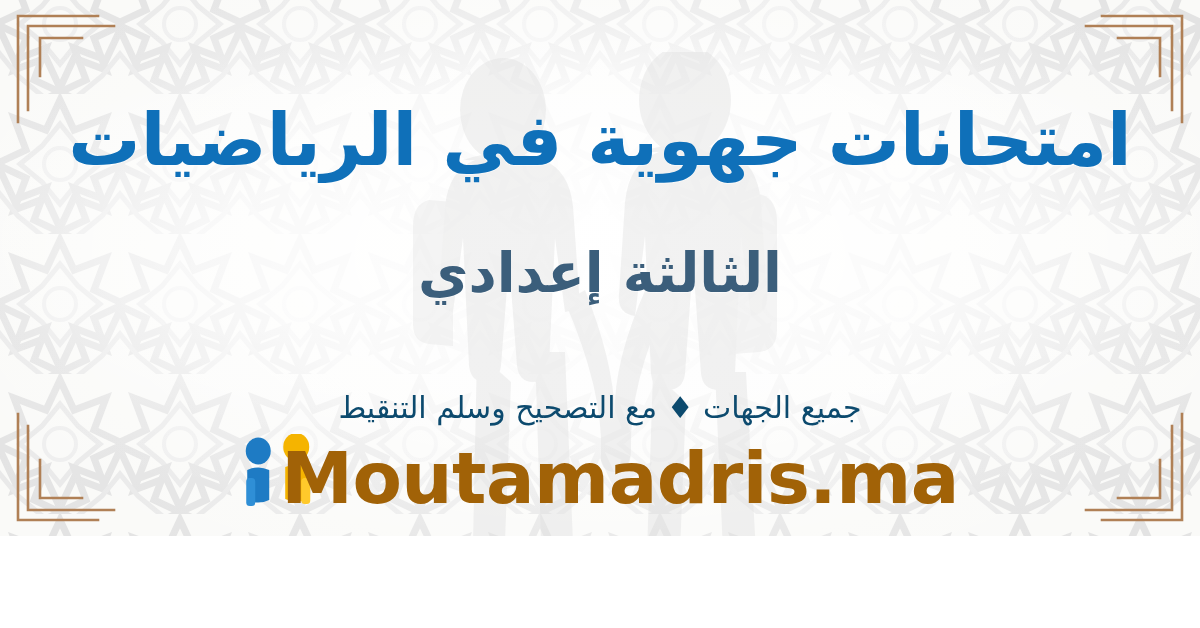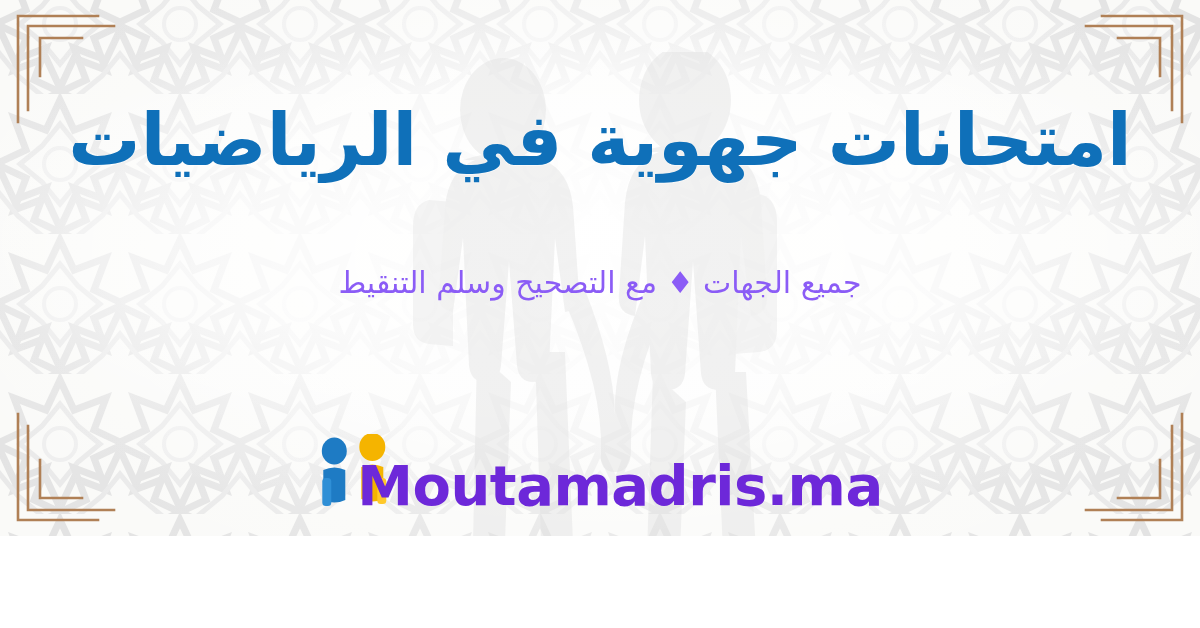--- a/index.html
+++ b/index.html
@@ -100,21 +100,21 @@
     white-space: nowrap;
     margin: 0;
     margin-top: 70px;
     text-shadow: 0 1px 0 rgba(255,255,255,0.5);
   }
 
   .tagline {
     font-size: 30px;
     line-height: 1.0;
     font-weight: 400;
-    color: #8b5cf6;
+    color: #0c4a6e;
     text-align: center;
     direction: rtl;
     white-space: nowrap;
     margin: 0;
     margin-top: 92px;
   }
 
   
   .brand {
     position: absolute;
@@ -132,23 +132,23 @@
     position: relative;
     width: 74px;
     height: 86px;
     flex: 0 0 auto;
     margin-right: -34px;
   }
   .brand-mark svg { display: block; width: 100%; height: 100%; }
 
   .brand-text {
     font-family: "DejaVu Sans", "Liberation Sans", sans-serif;
-    font-size: 56px;
+    font-size: 72px;
     font-weight: 700;
-    color: #6d28d9;
+    color: #a16207;
     letter-spacing: -0.5px;
     line-height: 1;
     padding-bottom: 6px;
     position: relative;
     z-index: 3;
   }
 </style>
 </head>
 <body>
 
@@ -240,20 +240,21 @@
         <polyline points="2,108 2,2 82,2"></polyline>
         <polyline points="12,96 12,12 98,12"></polyline>
         <polyline points="24,62 24,24 66,24"></polyline>
       </g>
     </svg>
   </div>
 
   <div class="content">
     <h1 class="title-main">امتحانات جهوية في الرياضيات</h1>
 
+    <h2 class="title-sub">الثالثة إعدادي</h2>
 
     <p class="tagline">جميع الجهات ♦ مع التصحيح وسلم التنقيط</p>
   </div>
 
   <div class="brand">
     <div class="brand-mark">
       <svg viewBox="0 0 74 86" xmlns="http://www.w3.org/2000/svg">
 
         <ellipse cx="17" cy="17" rx="12.5" ry="13.5" fill="#1e7bc4"></ellipse>
         <path d="M6 36 q11 -5 22 0 l0 30 q-11 5 -22 0 Z" fill="#1e7bc4"></path>

